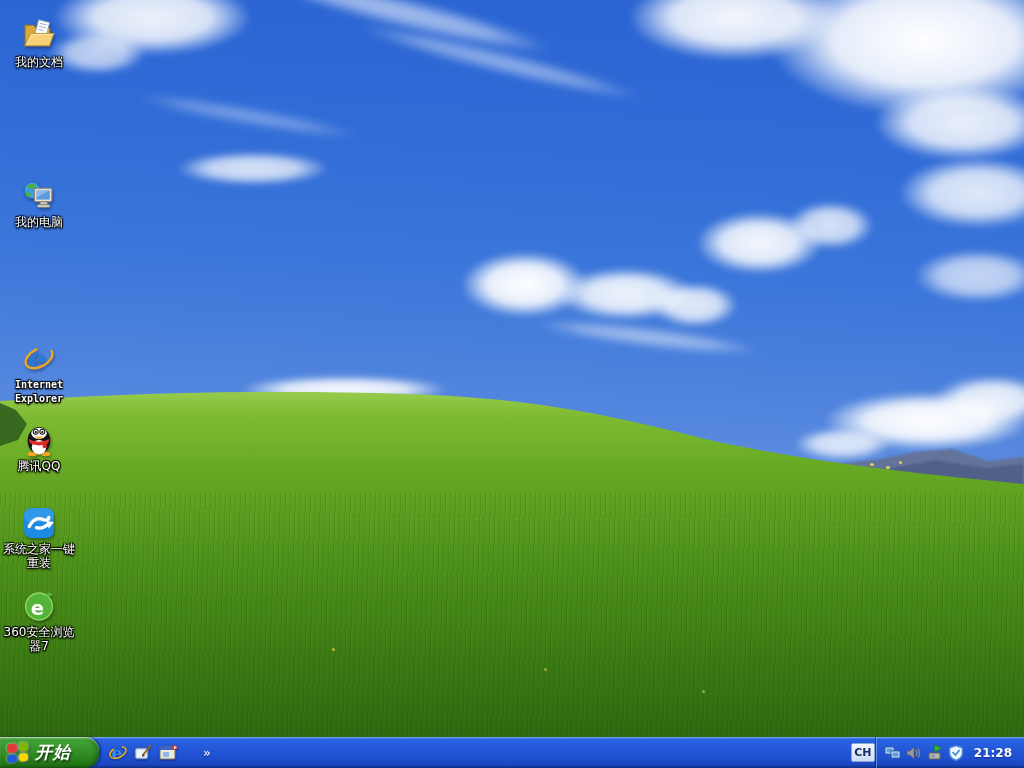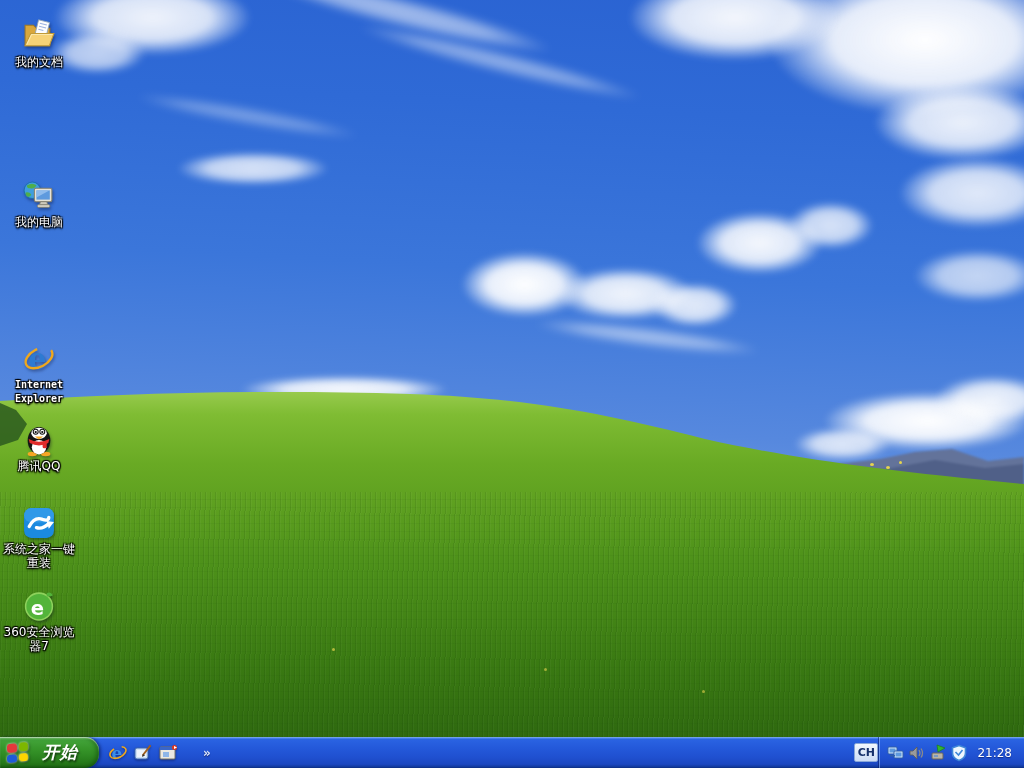--- a/index.html
+++ b/index.html
@@ -35,21 +35,21 @@
   .icon-label.mono{font-family:"DejaVu Sans Mono","Liberation Mono",monospace;font-size:10px;font-weight:bold;}
   .icon-cell.selected .icon-label{outline:1px dotted #e7d9ab;}
 
   
   .taskbar{position:absolute;left:0;bottom:0;width:1024px;height:31px;z-index:10;
     display:flex;align-items:center;
     background:linear-gradient(180deg,#1c48b4 0%,#4f8af0 3%,#2a63e2 8%,#2459da 35%,
       #1f50d0 65%,#1b47c0 88%,#123a9e 96%,#0b2d80 100%);
     box-shadow:inset 0 1px 0 rgba(160,200,255,.55);}
   .start-btn{height:31px;width:99px;flex:0 0 auto;display:flex;align-items:center;
-    gap:14px;padding:0 10px 0 7px;box-sizing:border-box;cursor:pointer;
+    gap:7px;padding:0 10px 0 7px;box-sizing:border-box;cursor:pointer;
     border-radius:0 14px 14px 0;
     background:linear-gradient(180deg,#7dc874 0%,#42a339 10%,#359328 42%,#2f8a23 58%,#237416 90%,#175c10 100%);
     box-shadow:inset 0 1px 1px rgba(255,255,255,.5),inset -3px 0 4px rgba(0,40,0,.35),2px 0 3px rgba(0,10,60,.45);}
   .start-text{color:#fff;font-size:17px;font-weight:bold;font-style:italic;
     text-shadow:1px 2px 2px rgba(0,0,0,.55);letter-spacing:1px;}
   .flag{width:21px;height:19px;display:grid;grid-template-columns:1fr 1fr;
     grid-template-rows:1fr 1fr;gap:2px;transform:skewY(-7deg);
     filter:drop-shadow(0 0 1px rgba(255,255,255,.9)) drop-shadow(1px 1px 1px rgba(0,0,0,.5));}
   .flag span{border-radius:25% 45% 25% 45%;}
   .quicklaunch{display:flex;align-items:center;gap:5px;margin-left:9px;}
@@ -58,21 +58,21 @@
     text-shadow:0 1px 1px rgba(0,0,60,.6);}
   .tb-right{margin-left:auto;display:flex;align-items:center;height:100%;}
   .lang-box{width:22px;height:17px;margin-right:0;border-radius:2px;cursor:pointer;
     background:linear-gradient(180deg,#f2f7fe,#cddcf5);border:1px solid #89a7d8;
     color:#16306b;font-size:11px;font-weight:bold;display:flex;align-items:center;justify-content:center;}
   .tray{display:flex;align-items:center;height:100%;padding:0 8px 0 8px;gap:3px;
     border-left:1px solid rgba(10,30,100,.55);
     box-shadow:inset 1px 0 0 rgba(170,205,255,.5);}
   .tray-icon{width:18px;height:18px;cursor:pointer;}
   .clock{color:#fff;font-size:12px;margin-left:6px;padding-right:4px;cursor:pointer;
-    text-shadow:0 1px 1px rgba(0,0,60,.5);}
+    text-shadow:0 1px 1px rgba(0,0,60,.5);font-weight:bold;}
 </style>
 </head>
 <body>
 
 <div id="screen">
 
   <div class="sky"></div>
 
   <div class="cloud" style="left:770px;top:-35px;width:310px;height:150px;"></div>
   <div class="cloud" style="left:630px;top:-25px;width:210px;height:85px;opacity:.95;"></div>

